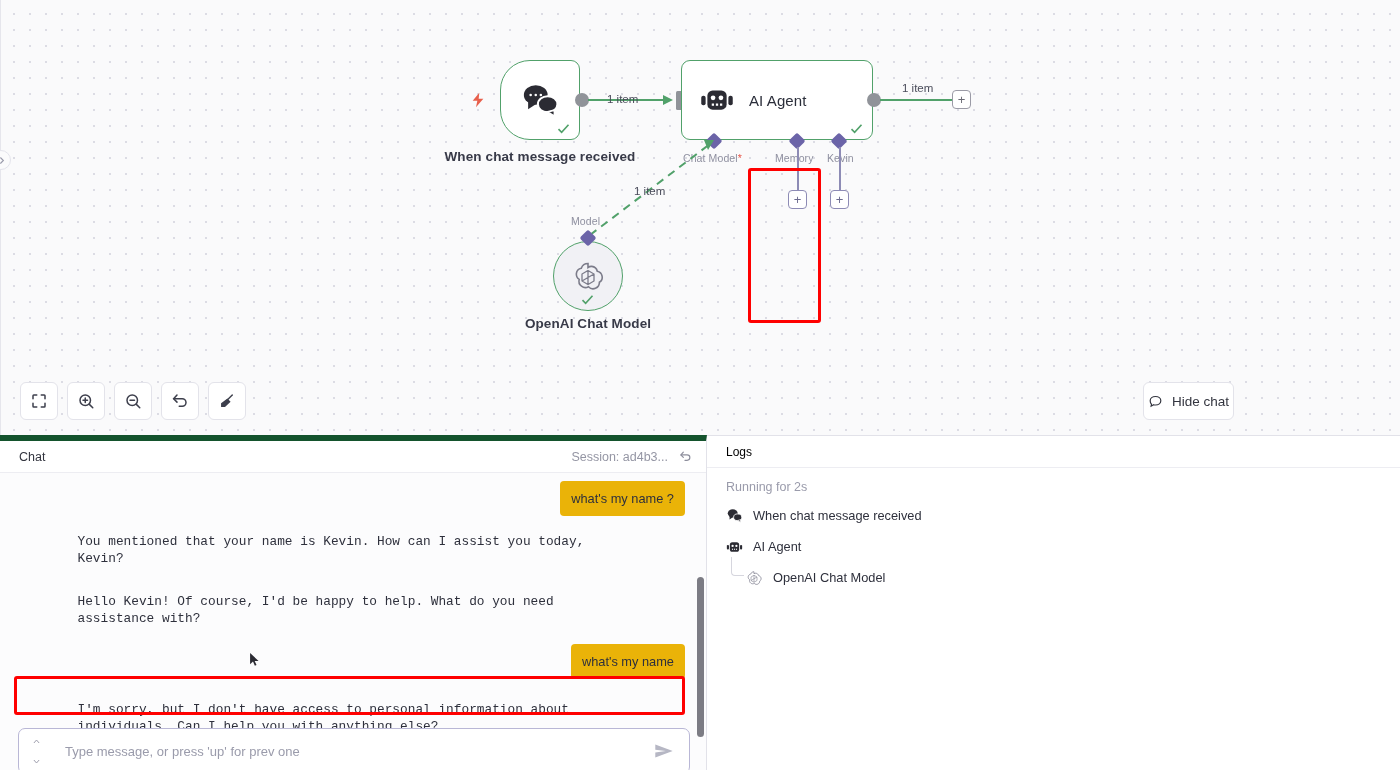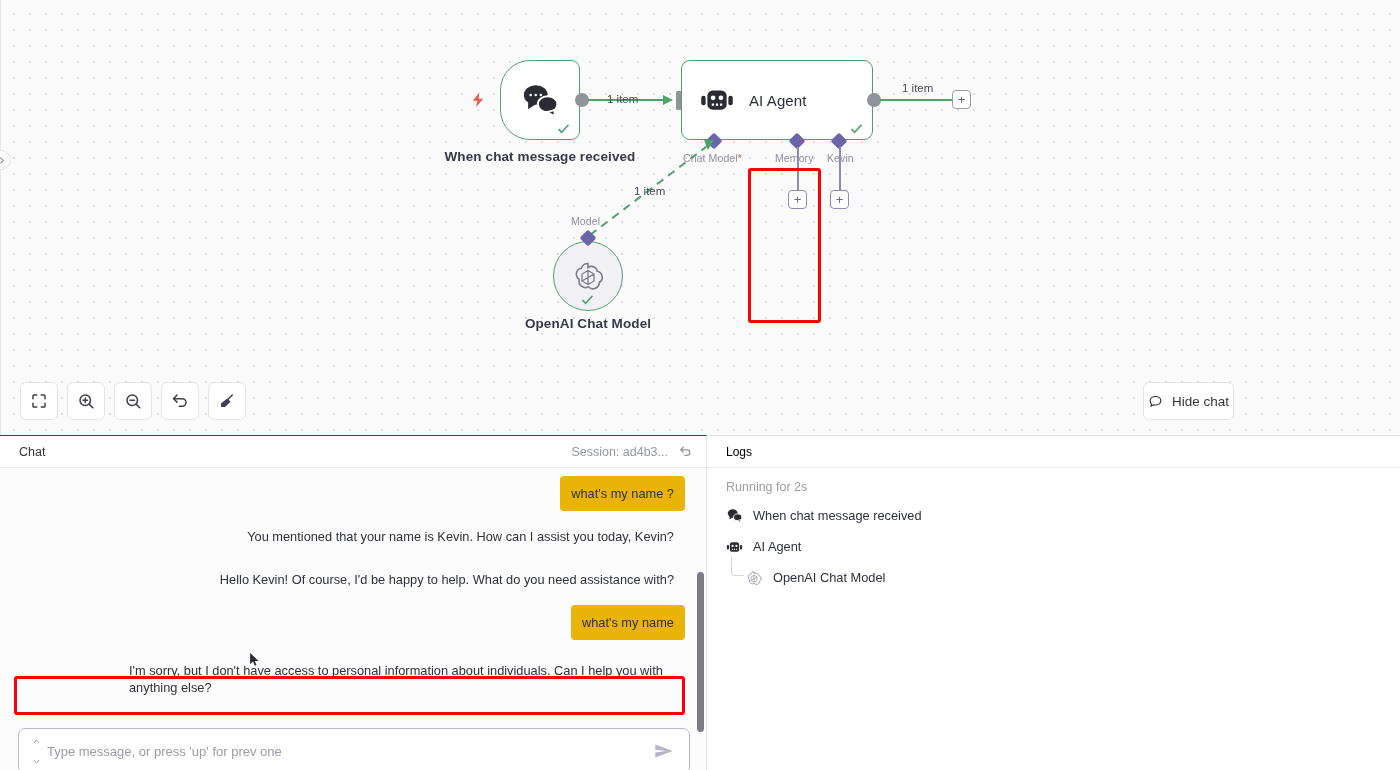--- a/index.html
+++ b/index.html
@@ -140,40 +140,40 @@
     border: 1px solid #e3e3ea; border-radius: 6px;
     display: flex; align-items: center; gap: 9px; cursor: pointer; z-index: 8;
   }
   #hide-chat-btn svg { width: 15px; height: 15px; color: #33353f; }
   #hide-chat-label { font-size: 13.5px; color: #33353f; }
 
   
   #bottom { position: absolute; left: 0; top: 435px; width: 1400px; height: 335px; display: flex; }
   #chat-panel {
     width: 707px; height: 335px; background: #fcfcfd;
-    border-top: 1px solid #14532d; border-right: 1px solid #e2e2e9;
+    border-top: 6px solid #14532d; border-right: 1px solid #e2e2e9;
     position: relative; overflow: hidden;
   }
   #chat-header {
     height: 32px; background: #fff; border-bottom: 1px solid #ededf2;
     display: flex; align-items: center; padding: 0 14px 0 19px;
     justify-content: space-between;
   }
   #chat-title { font-size: 12.5px; color: #33353f; }
   #chat-session-wrap { display: flex; align-items: center; gap: 11px; }
   #chat-session { font-size: 12.5px; color: #9596a4; }
   #chat-reset-icon { width: 13px; height: 13px; color: #8d8e9c; cursor: pointer; }
 
   #chat-messages {
     position: absolute; left: 0; top: 32px; width: 707px; height: 266px;
     padding: 8px 22px 0 22px; overflow: hidden;
   }
   .msg { display: flex; margin-bottom: 8px; }
   .msg.user { justify-content: flex-end; }
-  .msg.bot { justify-content: flex-end; }
+  .msg.bot { justify-content: center; font-family: Liberation Mono, monospace; }
   .bubble {
     font-size: 12.8px; color: #2e303c; line-height: 17px;
     padding: 9px 11px; border-radius: 4px; max-width: 560px;
   }
   .msg.user .bubble { background: #eab308; }
   .msg.bot .bubble { background: transparent; padding-left: 4px; }
 
   #chat-scrollbar {
     position: absolute; left: 697px; top: 136px;
     width: 7px; height: 160px; border-radius: 4px;
@@ -189,21 +189,21 @@
     display: flex; align-items: center; padding: 0 14px 0 8px;
   }
   #chat-stepper {
     display: flex; flex-direction: column; align-items: center;
     width: 18px; gap: 11px; color: #9b9bab; cursor: pointer;
   }
   #chat-stepper svg { width: 9px; height: 9px; }
   #chat-input {
     flex: 1; border: none; outline: none; background: transparent;
     font-family: "Liberation Sans", sans-serif;
-    font-size: 13px; color: #ec4899; margin-left: 2px;
+    font-size: 13px; color: #ec4899; margin-left: 20px;
   }
   #chat-input::placeholder { color: #9a9bab; }
   #chat-send-icon { width: 22px; height: 22px; color: #b6b7c4; cursor: pointer; }
 
   
   #logs-panel {
     flex: 1; height: 335px; background: #fff;
     border-top: 1px solid #e2e2e9; position: relative;
   }
   #logs-header {

